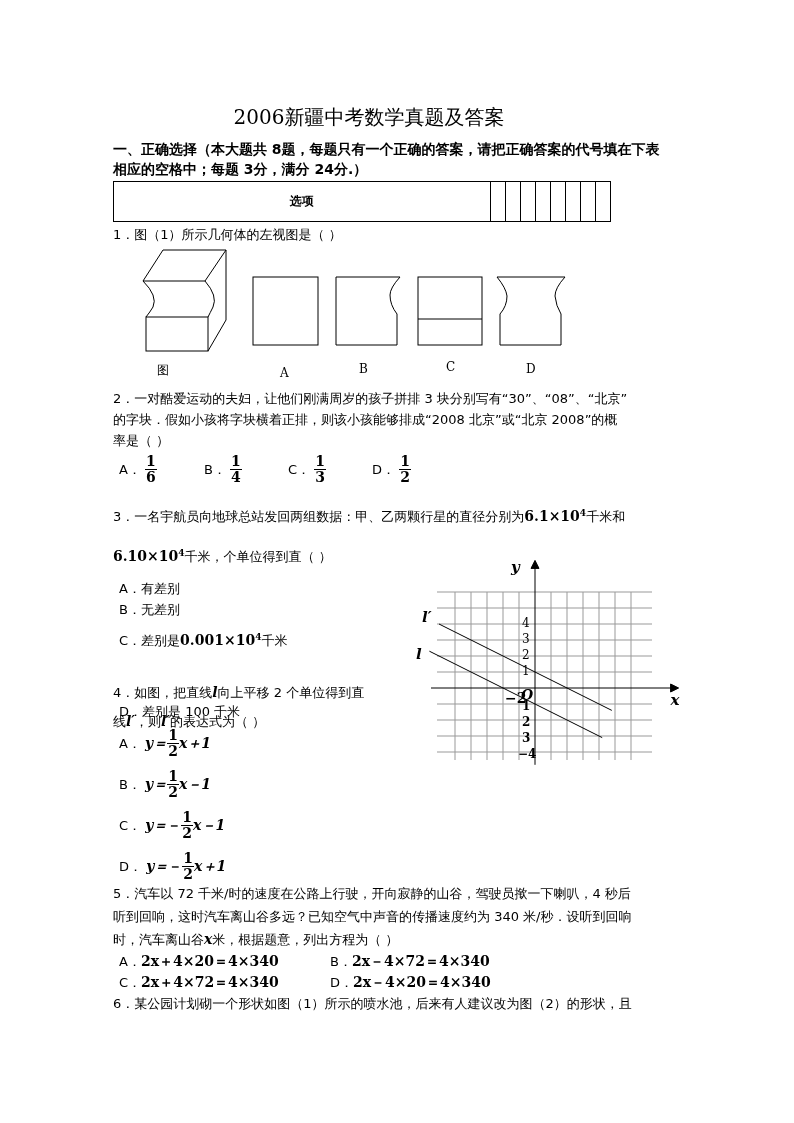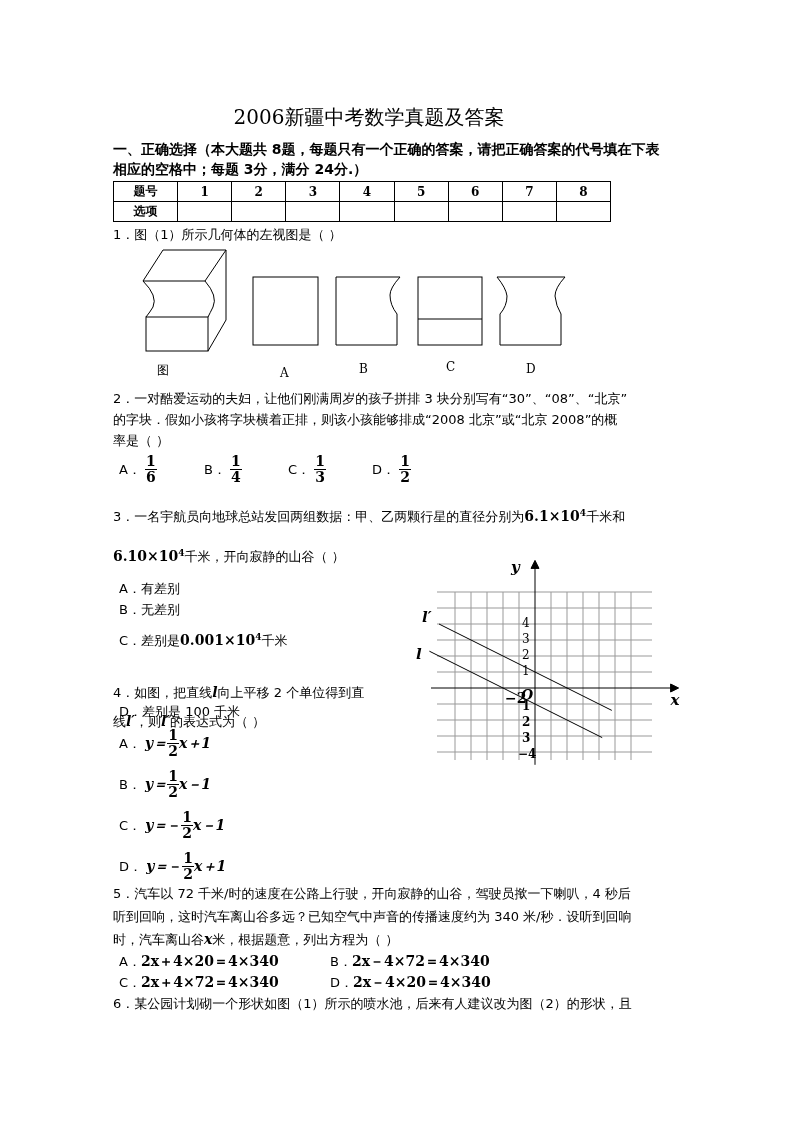--- a/index.html
+++ b/index.html
@@ -21,31 +21,20 @@
 </head>
 <body>
 
 <div class="abs title">2006新疆中考数学真题及答案</div>
 
 <div class="abs sec" style="top:141px;">一、正确选择（本大题共 8题，每题只有一个正确的答案，请把正确答案的代号填在下表</div>
 <div class="abs sec" style="top:161px;">相应的空格中；每题 3分，满分 24分.）</div>
 
 <table class="ans">
   <tbody>
-      <tr>
-    <td style="width:63px;">题号</td>
-    <td>1</td>
-    <td>2</td>
-    <td>3</td>
-    <td>4</td>
-    <td>5</td>
-    <td>6</td>
-    <td>7</td>
-    <td>8</td>
-  </tr>
   <tr>
     <td>选项</td>
     <td></td>
     <td></td>
     <td></td>
     <td></td>
     <td></td>
     <td></td>
     <td></td>
     <td></td>
@@ -103,21 +92,21 @@
 </div>
 <div class="abs opt" style="left:372px;top:454px;">
   <span style="vertical-align:middle;">D．</span>
   <span class="frac"><span class="n">1</span><span class="d">2</span></span>
 </div>
 
 <div class="abs txt" style="top:508px;">
   <span>3．一名宇航员向地球总站发回两组数据：甲、乙两颗行星的直径分别为</span><span class="mathb">6.1×10</span><sup class="mathb" style="font-size:9px;">4</sup><span>千米和</span>
 </div>
 <div class="abs txt" style="top:548px;">
-  <span class="mathb">6.10×10</span><sup class="mathb" style="font-size:9px;">4</sup><span>千米，开向寂静的山谷（      ）</span>
+  <span class="mathb">6.10×10</span><sup class="mathb" style="font-size:9px;">4</sup><span>千米，个单位得到直（      ）</span>
 </div>
 <div class="abs txt" style="left:119px;top:580px;">A．有差别</div>
 <div class="abs txt" style="left:119px;top:601px;">B．无差别</div>
 <div class="abs txt" style="left:119px;top:632px;">
   <span>C．差别是</span><span class="mathb">0.001×10</span><sup class="mathb" style="font-size:9px;">4</sup><span>千米</span>
 </div>
 <div class="abs txt" style="left:119px;top:663px;margin-top:40px;">D．差别是 100 千米</div>
 
 <div class="abs txt" style="top:684px;">
   <span>4．如图，把直线</span><i class="mathb">l</i><span>向上平移 2 个单位得到直</span>

